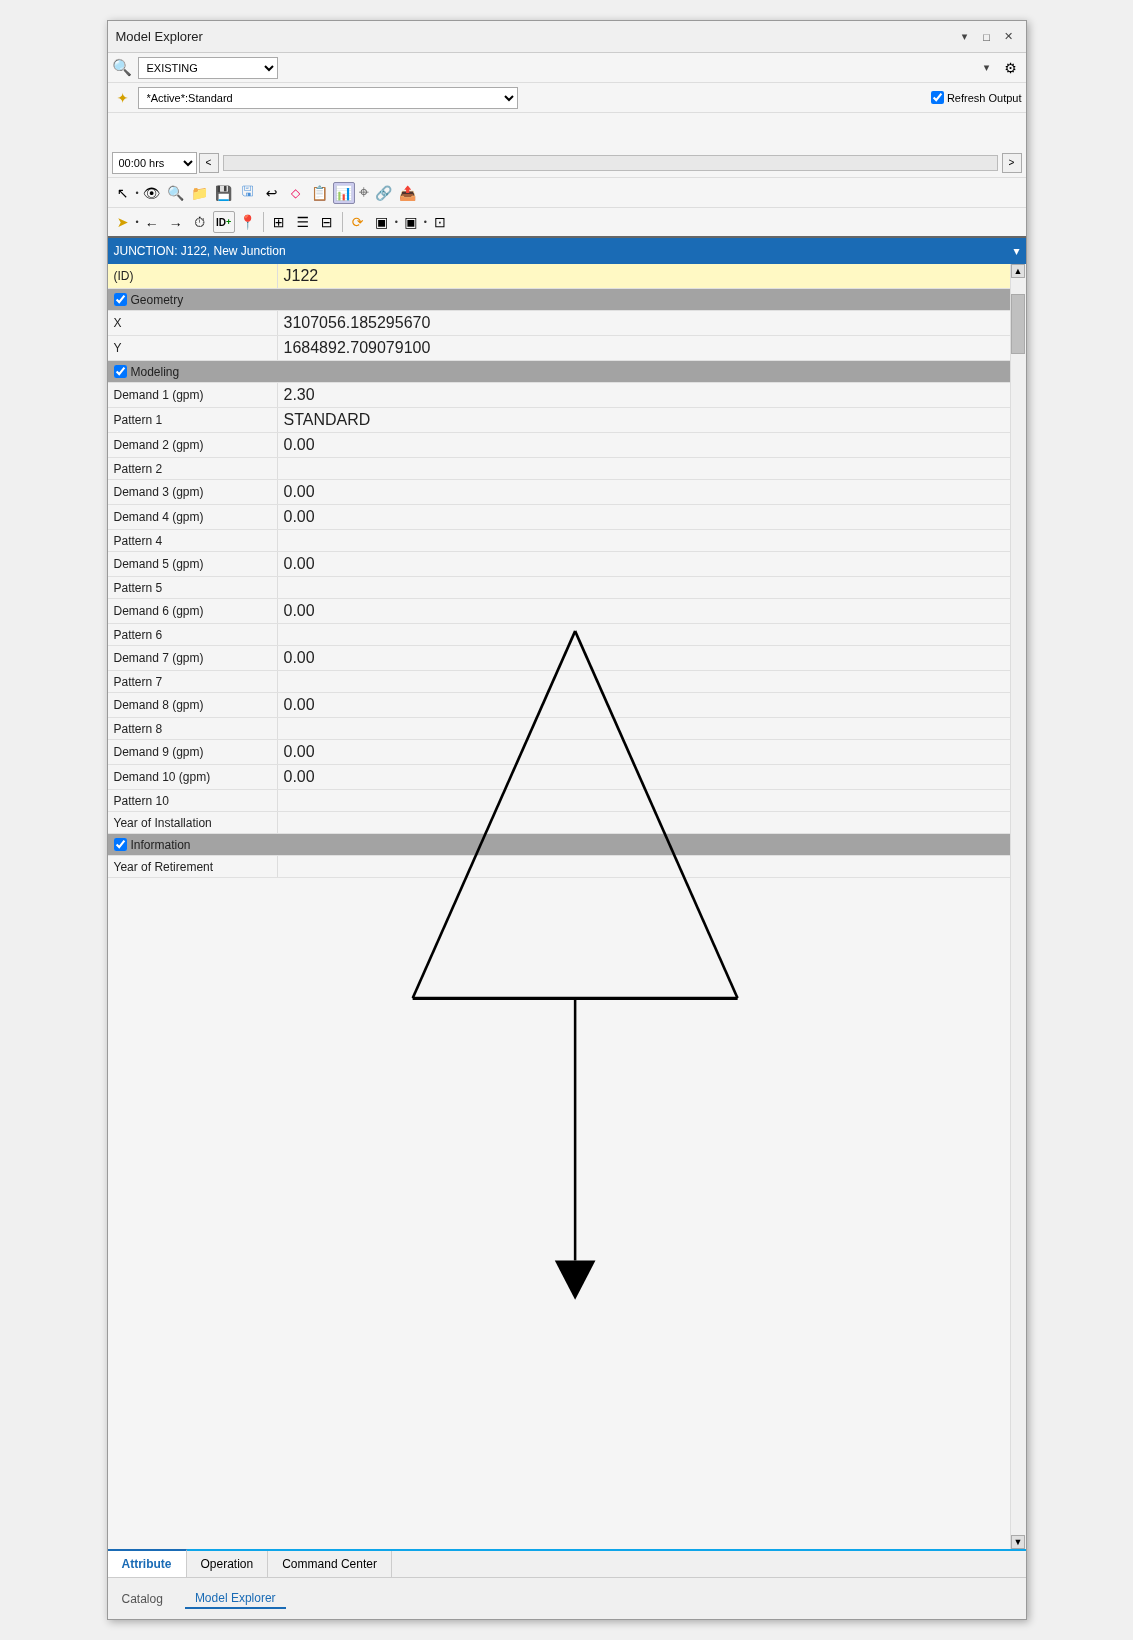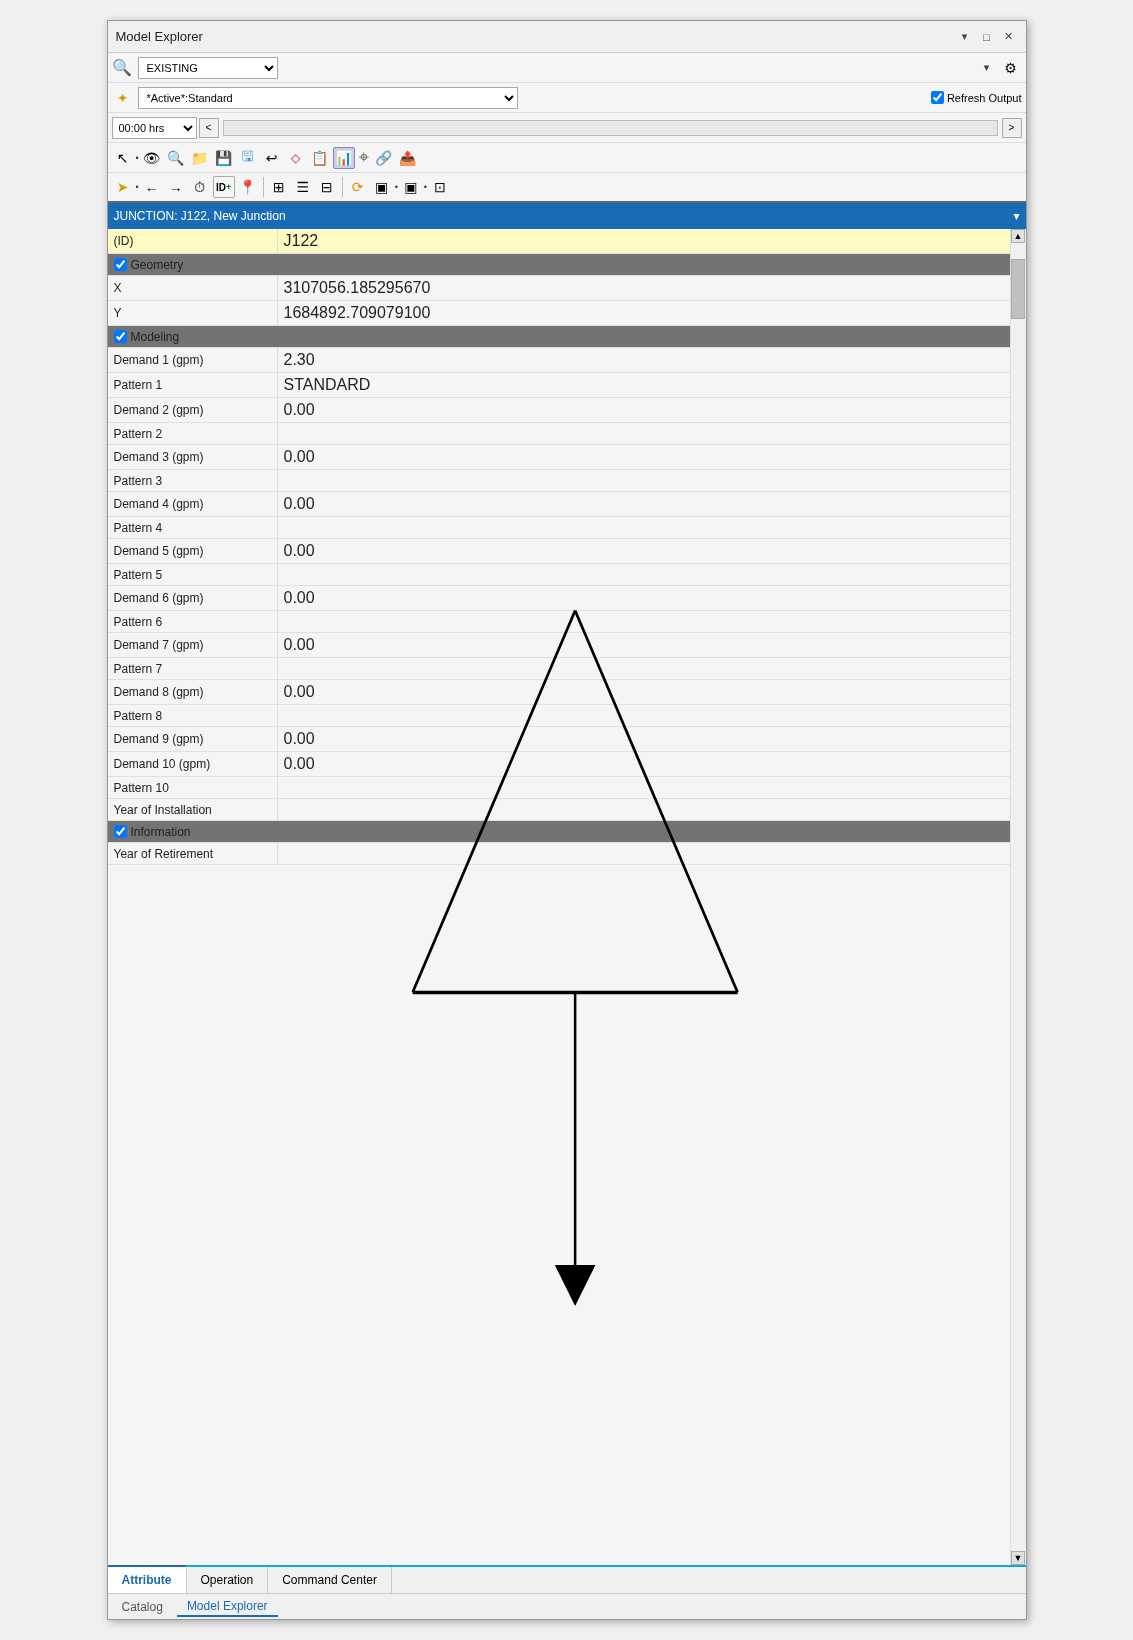--- a/index.html
+++ b/index.html
@@ -71,20 +71,21 @@
       height: 30px;
     }
     .toolbar-row3 {
       display: flex;
       align-items: center;
       padding: 2px 4px;
       gap: 2px;
       background: #f5f5f5;
       border-bottom: 1px solid #ddd;
       height: 30px;
+      margin-top: 35px;
     }
     .toolbar-row4 {
       display: flex;
       align-items: center;
       padding: 2px 4px;
       gap: 2px;
       background: #f5f5f5;
       border-bottom: 1px solid #ddd;
       height: 30px;
     }
@@ -163,21 +164,21 @@
       flex: 1;
       overflow-y: auto;
       overflow-x: hidden;
     }
     .props-row {
       display: flex;
       border-bottom: 1px solid #e0e0e0;
       min-height: 22px;
     }
     .props-row.section-header {
-      background: #737373;
+      background: #a3a3a3;
     }
     .props-row.selected-row {
       background: #fff9c4;
     }
     .props-label {
       width: 170px;
       min-width: 170px;
       padding: 3px 6px;
       color: #222;
       border-right: 1px solid #ddd;
@@ -225,24 +226,24 @@
       background: white;
       color: #1a6bb5;
       font-weight: bold;
       border-top: 2px solid #1a6bb5;
       margin-top: -2px;
     }
     .bottom-tab-bar {
       display: flex;
       border-top: 1px solid #ccc;
       background: #f0f0f0;
-      height: 26px;
+      height: 42px;
       padding: 0 4px;
       align-items: center;
-      gap: 4px;
+      gap: 12px;
     }
     .bottom-tab {
       padding: 2px 10px;
       font-size: 12px;
       cursor: pointer;
       color: #555;
     }
     .bottom-tab.active {
       color: #1a6bb5;
       border-bottom: 2px solid #1a6bb5;
@@ -447,24 +448,20 @@
     </div>
             <div class="props-row">
       <div class="props-label">Pattern 2</div>
       <div class="props-value"></div>
     </div>
             <div class="props-row">
       <div class="props-label">Demand 3 (gpm)</div>
       <div class="props-value">0.00</div>
     </div>
             <div class="props-row">
-      <div class="props-label">Pattern 3</div>
-      <div class="props-value"></div>
-    </div>
-            <div class="props-row">
       <div class="props-label">Demand 4 (gpm)</div>
       <div class="props-value">0.00</div>
     </div>
             <div class="props-row">
       <div class="props-label">Pattern 4</div>
       <div class="props-value"></div>
     </div>
             <div class="props-row">
       <div class="props-label">Demand 5 (gpm)</div>
       <div class="props-value">0.00</div>

